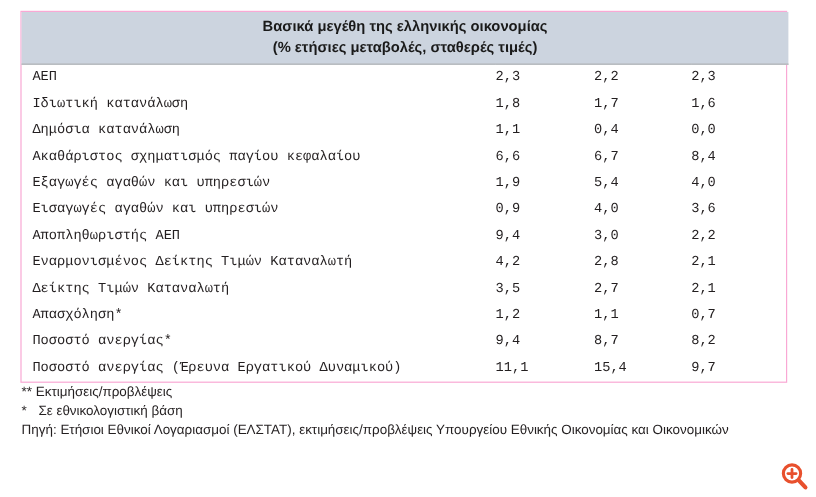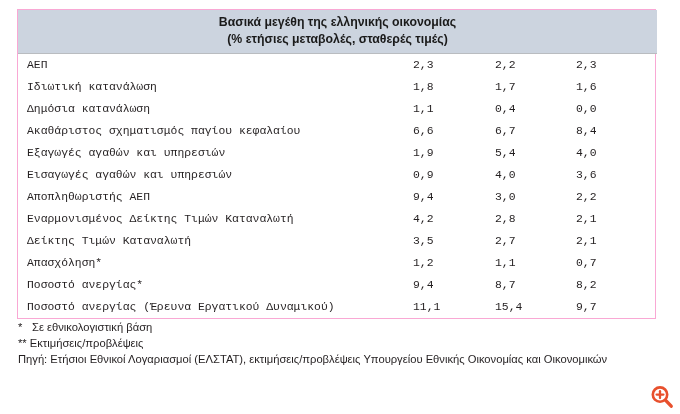--- a/index.html
+++ b/index.html
@@ -206,24 +206,24 @@
           <td class="label">Ποσοστό ανεργίας (Έρευνα Εργατικού Δυναμικού)</td>
           <td class="val">11,1</td>
           <td class="val">15,4</td>
           <td class="val">9,7</td>
         </tr>
       </tbody>
     </table>
   </div>
 
   <div class="notes">
+    <div class="note-line">** Εκτιμήσεις/προβλέψεις</div>
     <div class="note-line">
       <span class="note-star">*</span><span>Σε εθνικολογιστική βάση</span>
     </div>
-    <div class="note-line">** Εκτιμήσεις/προβλέψεις</div>
     <div class="note-source">Πηγή: Ετήσιοι Εθνικοί Λογαριασμοί (ΕΛΣΤΑΤ), εκτιμήσεις/προβλέψεις Υπουργείου Εθνικής Οικονομίας και Οικονομικών</div>
   </div>
 
   <div class="zoom-badge">
     <svg width="24" height="24" viewBox="0 0 24 24">
       <line x1="15.2" y1="14.8" x2="21.2" y2="21.2" stroke="#e8502d" stroke-width="3.4" stroke-linecap="round"></line>
       <circle cx="10" cy="9.6" r="7.2" fill="#ffffff" stroke="#e8502d" stroke-width="2.6"></circle>
       <line x1="6.6" y1="9.6" x2="13.4" y2="9.6" stroke="#e8502d" stroke-width="2.3" stroke-linecap="round"></line>
       <line x1="10" y1="6.2" x2="10" y2="13" stroke="#e8502d" stroke-width="2.3" stroke-linecap="round"></line>
     </svg>

